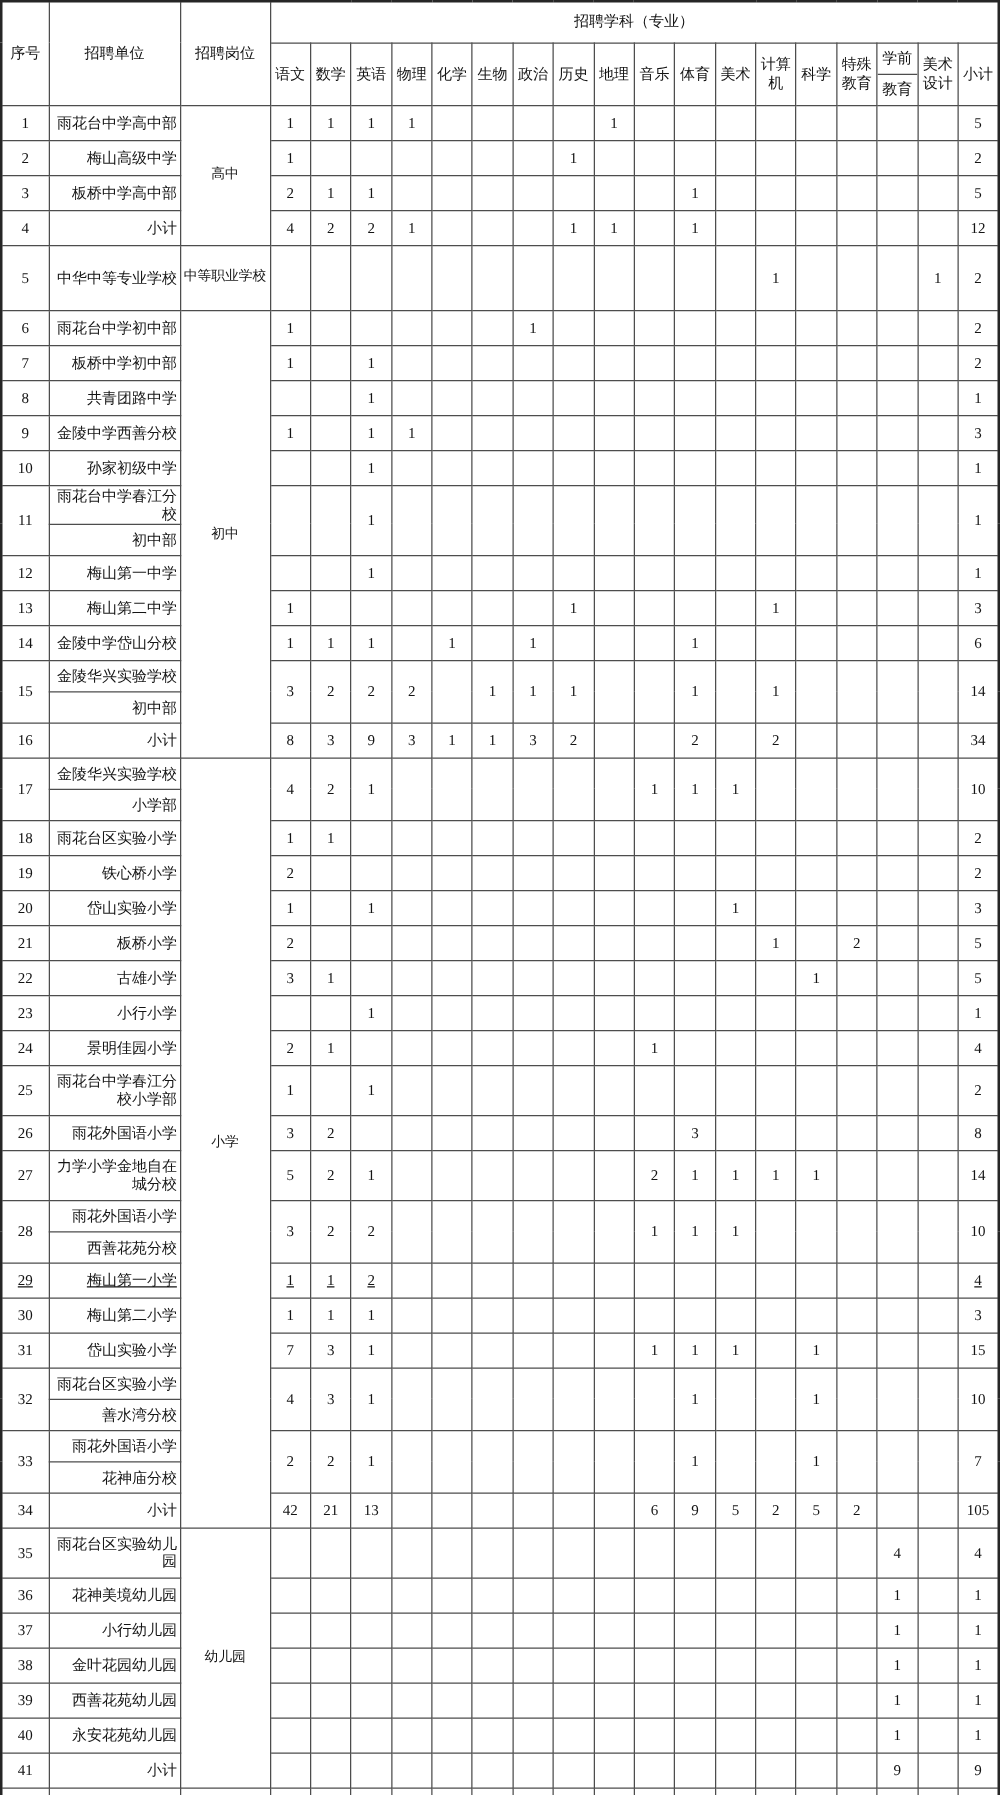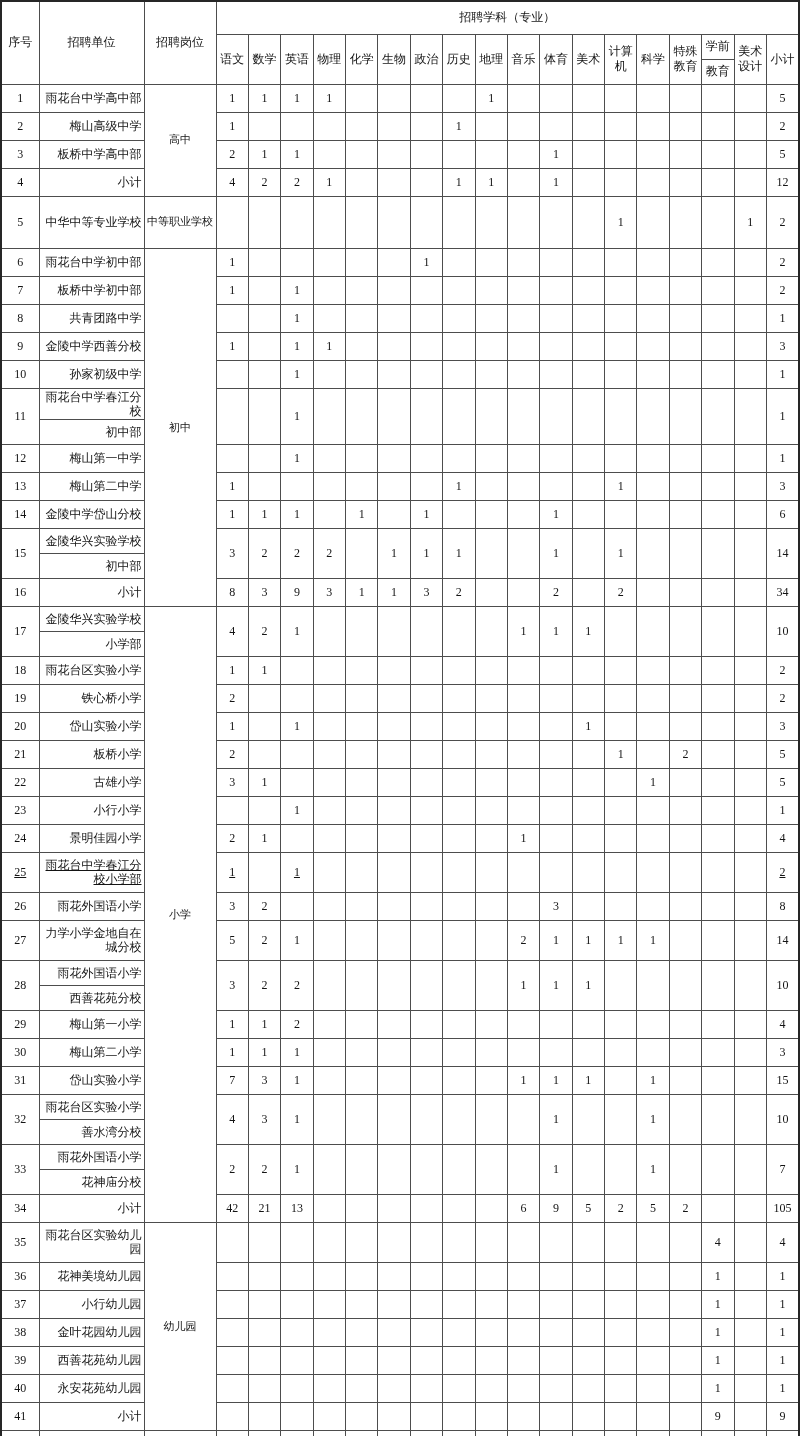--- a/index.html
+++ b/index.html
@@ -612,21 +612,21 @@
           <td class="c-val">1</td>
           <td class="c-val"></td>
           <td class="c-val"></td>
           <td class="c-val"></td>
           <td class="c-val"></td>
           <td class="c-val"></td>
           <td class="c-val"></td>
           <td class="c-val"></td>
           <td class="c-val">4</td>
         </tr>
-        <tr style="height: 40px; text-decoration: underline;">
+        <tr style="height: 40px;">
           <td class="c-num">25</td>
           <td class="c-unit">雨花台中学春江分校小学部</td>
           <td class="c-val">1</td>
           <td class="c-val"></td>
           <td class="c-val">1</td>
           <td class="c-val"></td>
           <td class="c-val"></td>
           <td class="c-val"></td>
           <td class="c-val"></td>
           <td class="c-val"></td>
@@ -703,21 +703,21 @@
           <td class="c-val" rowspan="2"></td>
           <td class="c-val" rowspan="2"></td>
           <td class="c-val" rowspan="2"></td>
           <td class="c-val" rowspan="2"></td>
           <td class="c-val" rowspan="2"></td>
           <td class="c-val" rowspan="2">10</td>
         </tr>
         <tr style="height: 25px;">
           <td class="c-unit">西善花苑分校</td>
         </tr>
-        <tr style="height: 28px;">
+        <tr style="height: 28px; text-decoration: underline;">
           <td class="c-num">29</td>
           <td class="c-unit">梅山第一小学</td>
           <td class="c-val">1</td>
           <td class="c-val">1</td>
           <td class="c-val">2</td>
           <td class="c-val"></td>
           <td class="c-val"></td>
           <td class="c-val"></td>
           <td class="c-val"></td>
           <td class="c-val"></td>

